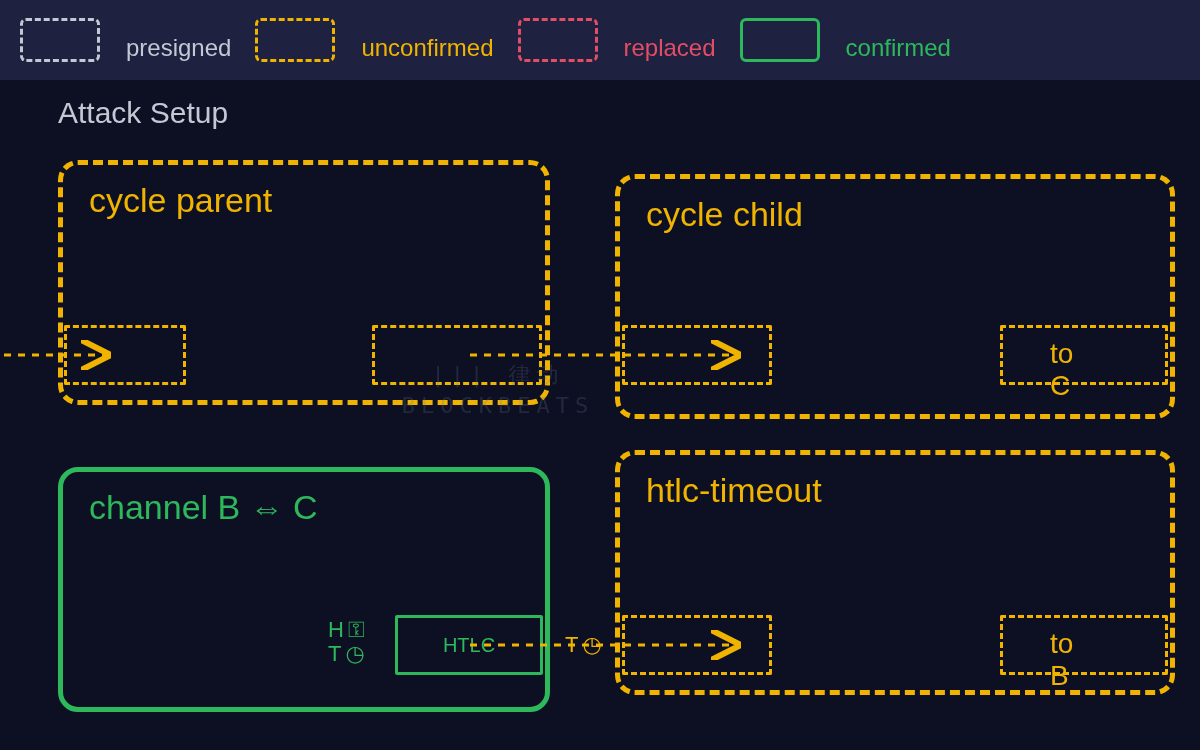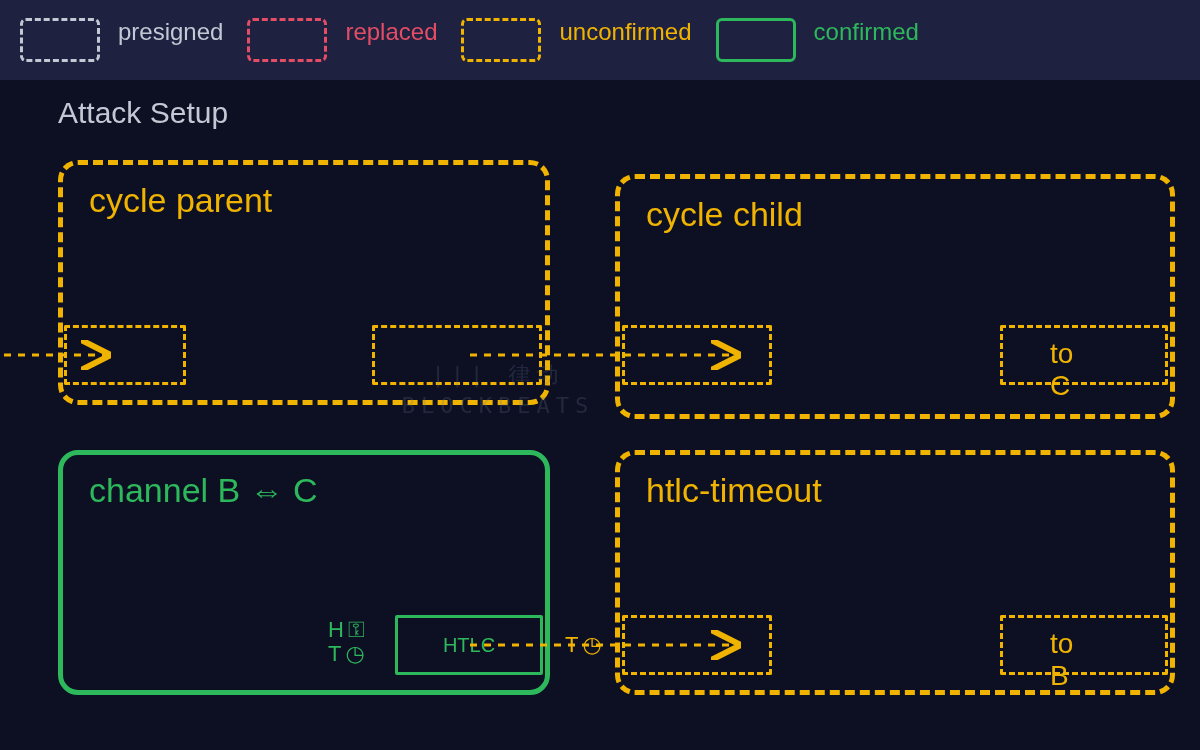--- a/index.html
+++ b/index.html
@@ -14,22 +14,22 @@
   .legend-bar {
     background: #1e2140;
     height: 80px;
     display: flex;
     align-items: center;
     padding: 0 20px;
     gap: 24px;
   }
   .legend-item {
     display: flex;
-    align-items: flex-start;
-    gap: 18px;
+    align-items: flex-end;
+    gap: 26px;
   }
   .legend-swatch {
     width: 80px;
     height: 44px;
     border-radius: 6px;
   }
   .legend-label {
     font-size: 24px;
   }
   .dashed-gray { border: 3px dashed #c3c8d4; }
@@ -61,20 +61,21 @@
     font-size: 34px;
     padding: 16px 26px;
   }
   .box.big-yellow {
     border: 5px dashed #f0b400;
     color: #f0b400;
   }
   .box.big-green {
     border: 5px solid #2db85c;
     color: #2db85c;
+    margin-top: 17px;
   }
   .small-box {
     position: absolute;
     border: 3.5px dashed #f0b400;
     border-radius: 2px;
   }
   .small-box.green {
     border: 3.5px solid #2db85c;
     border-radius: 2px;
     color: #2db85c;
@@ -119,26 +120,26 @@
 </style>
 </head>
 <body>
 
 <div class="legend-bar">
   <div class="legend-item">
     <div class="legend-swatch dashed-gray"></div>
     <span class="legend-label lbl-gray">presigned</span>
   </div>
   <div class="legend-item">
+    <div class="legend-swatch dashed-yellow"></div>
+    <span class="legend-label lbl-yellow">unconfirmed</span>
+  </div>
+  <div class="legend-item">
     <div class="legend-swatch dashed-red"></div>
     <span class="legend-label lbl-red">replaced</span>
-  </div>
-  <div class="legend-item">
-    <div class="legend-swatch dashed-yellow"></div>
-    <span class="legend-label lbl-yellow">unconfirmed</span>
   </div>
   <div class="legend-item">
     <div class="legend-swatch solid-green"></div>
     <span class="legend-label lbl-green">confirmed</span>
   </div>
 </div>
 
 <div class="title">Attack Setup</div>
 
 <div class="canvas">

